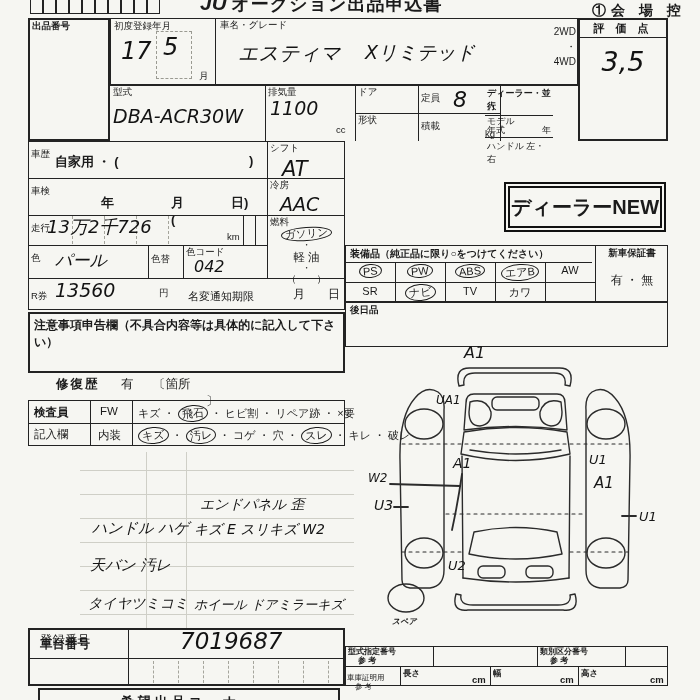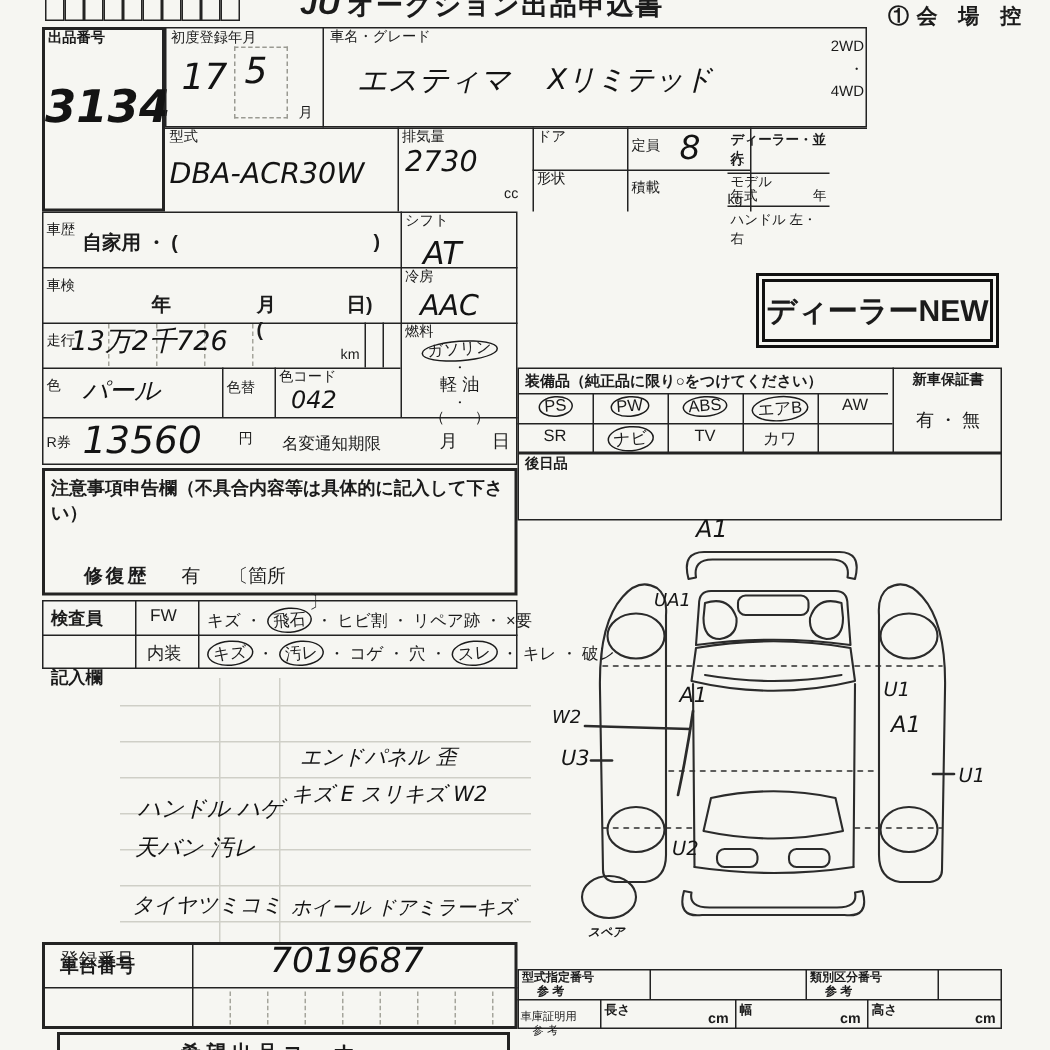--- a/index.html
+++ b/index.html
@@ -41,21 +41,20 @@
   </div>
 
   <div class="abs" style="left:200px;top:-9px;width:330px;white-space:nowrap">
     <span style="font-weight:bold;font-style:italic;font-size:21px">JU</span>
     <span style="font-weight:bold;font-size:18px;letter-spacing:1px">オークション出品申込書</span>
   </div>
   <div class="abs" style="left:592px;top:2px;font-size:14px;letter-spacing:5px;font-weight:bold">①会 場 控</div>
 
   <div class="box b3" style="left:28px;top:18px;width:82px;height:123px">
     <div class="lbl" style="padding:1px 2px;font-weight:bold">出品番号</div>
-    <div class="hw" style="font-size:30px;font-weight:600;text-align:center;margin-top:22px">3134</div>
   </div>
 
   <div class="box" style="left:110px;top:18px;width:468px;height:67px">
     <div class="lbl" style="position:absolute;left:3px;top:2px">初度登録年月</div>
     <span class="hw" style="position:absolute;left:10px;top:18px;font-size:24px">17</span>
     <span class="hw" style="position:absolute;left:52px;top:14px;font-size:24px">5</span>
     <div class="abs" style="left:45px;top:12px;width:36px;height:48px;border:1px dashed #9a9a92"></div>
     <span class="lbl" style="position:absolute;left:88px;top:52px">月</span>
   </div>
   <div class="vline" style="left:215px;top:18px;height:67px"></div>
@@ -63,30 +62,35 @@
     <div class="lbl">車名・グレード</div>
     <span class="hw" style="position:absolute;left:18px;top:20px;font-size:20px">エスティマ</span>
     <span class="hw" style="position:absolute;left:145px;top:20px;font-size:19px">Xリミテッド</span>
   </div>
   <div class="abs" style="left:540px;top:24px;width:36px;text-align:right;font-size:10px;line-height:1.5">
     <div>2WD</div>
     <div>・</div>
     <div>4WD</div>
   </div>
 
+  <div class="box b3" style="left:578px;top:18px;width:90px;height:123px">
+    <div style="border-bottom:1.4px solid #232323;font-size:11px;font-weight:bold;text-align:center;letter-spacing:4px;padding:1px 0">評 価 点</div>
+    <div class="hw" style="font-size:27px;text-align:center;margin-top:8px">3,5</div>
+
+  </div>
 
   <div class="hline" style="left:110px;top:85px;width:468px"></div>
   <div class="abs" style="left:113px;top:87px">
     <div class="lbl">型式</div>
     <div class="hw" style="font-size:19px;margin-top:8px">DBA-ACR30W</div>
   </div>
   <div class="vline" style="left:265px;top:85px;height:56px"></div>
   <div class="abs" style="left:268px;top:87px">
     <div class="lbl">排気量</div>
-    <span class="hw" style="position:absolute;left:2px;top:10px;font-size:19px">2730</span>
+    <span class="hw" style="position:absolute;left:2px;top:10px;font-size:19px">1100</span>
     <span class="lbl" style="position:absolute;left:68px;top:38px">cc</span>
   </div>
   <div class="vline" style="left:355px;top:85px;height:56px"></div>
   <div class="abs lbl" style="left:358px;top:87px">ドア</div>
   <div class="hline" style="left:355px;top:113px;width:145px"></div>
   <div class="abs lbl" style="left:358px;top:115px">形状</div>
   <div class="vline" style="left:418px;top:85px;height:56px"></div>
   <div class="abs" style="left:421px;top:87px">
     <span class="lbl">定員</span>
     <span class="hw" style="position:absolute;left:32px;top:0px;font-size:22px">8</span>
@@ -152,21 +156,21 @@
   <div class="abs lbl" style="left:151px;top:254px">色替</div>
   <div class="vline" style="left:183px;top:245px;height:33px"></div>
   <div class="abs" style="left:186px;top:247px">
     <div class="lbl">色コード</div>
     <div class="hw" style="font-size:16px;margin:0 0 0 8px">042</div>
   </div>
   <div class="hline" style="left:28px;top:278px;width:317px"></div>
 
   <div class="abs" style="left:31px;top:285px">
     <span class="lbl">R券</span>
-    <span class="hw" style="position:absolute;left:24px;top:-6px;font-size:25px">13560</span>
+    <span class="hw" style="position:absolute;left:24px;top:-6px;font-size:19px">13560</span>
     <span class="lbl" style="position:absolute;left:128px;top:3px">円</span>
   </div>
   <div class="abs" style="left:188px;top:286px;width:155px">
     <span style="font-size:11px;font-weight:normal">名変通知期限</span>
     <span style="position:absolute;left:105px;top:0;font-size:12px">月</span>
     <span style="position:absolute;left:140px;top:0;font-size:12px">日</span>
   </div>
 
   <div class="abs" style="left:270px;top:217px;width:73px;text-align:center;line-height:1.1">
     <div class="lbl" style="text-align:left">燃料</div>
@@ -197,36 +201,36 @@
   <div class="abs" style="left:545px;top:264px;width:50px;text-align:center;font-size:11px"><span>AW</span></div>
   <div class="abs" style="left:345px;top:285px;width:50px;text-align:center;font-size:11px"><span>SR</span></div>
   <div class="abs" style="left:395px;top:284px;width:50px;text-align:center;font-size:11px"><span class="circ">ナビ</span></div>
   <div class="abs" style="left:445px;top:285px;width:50px;text-align:center;font-size:11px"><span>TV</span></div>
   <div class="abs" style="left:495px;top:285px;width:50px;text-align:center;font-size:11px"><span>カワ</span></div>
 
   <div class="box" style="left:345px;top:302px;width:323px;height:45px">
     <div class="lbl" style="padding:2px 4px;font-weight:bold">後日品</div>
   </div>
 
-  <div class="box b2" style="left:28px;top:312px;width:317px;height:85px">
+  <div class="box b2" style="left:28px;top:312px;width:317px;height:61px">
     <div style="font-size:12px;font-weight:bold;padding:3px 4px">注意事項申告欄（不具合内容等は具体的に記入して下さい）</div>
     <div style="position:absolute;left:26px;top:62px;font-size:12.5px">
       <span style="font-weight:bold;letter-spacing:2px">修復歴</span>
       <span style="margin-left:18px">有</span>
       <span style="margin-left:16px">〔箇所</span>
       <span style="margin-left:150px">〕</span>
     </div>
   </div>
 
   <div class="box" style="left:28px;top:400px;width:317px;height:46px"></div>
   <div class="hline" style="left:28px;top:423px;width:317px"></div>
   <div class="vline" style="left:90px;top:400px;height:46px"></div>
   <div class="vline" style="left:132px;top:400px;height:46px"></div>
   <div class="abs" style="left:34px;top:405px;font-size:11.5px;font-weight:bold">検査員</div>
-  <div class="abs" style="left:34px;top:444px;font-size:11.5px;font-weight:bold">記入欄</div>
+  <div class="abs" style="left:34px;top:427px;font-size:11.5px;font-weight:normal">記入欄</div>
   <div class="abs" style="left:100px;top:405px;font-size:11.5px">FW</div>
   <div class="abs" style="left:98px;top:428px;font-size:11.5px">内装</div>
   <div class="abs" style="left:138px;top:405px;font-size:11px;white-space:nowrap">
     <span>キズ</span>
     <span>・</span>
     <span class="circ">飛石</span>
     <span>・</span>
     <span>ヒビ割</span>
     <span>・</span>
     <span>リペア跡</span>
@@ -252,21 +256,21 @@
   <div>
     <div class="faintH" style="left:80px;top:470px;width:274px"></div>
     <div class="faintH" style="left:80px;top:494px;width:274px"></div>
     <div class="faintH" style="left:80px;top:518px;width:274px"></div>
     <div class="faintH" style="left:80px;top:542px;width:274px"></div>
     <div class="faintH" style="left:80px;top:566px;width:274px"></div>
     <div class="faintH" style="left:80px;top:590px;width:274px"></div>
     <div class="faintH" style="left:80px;top:614px;width:274px"></div>
     <div class="faintV" style="left:146px;top:452px;height:178px"></div>
     <div class="faintV" style="left:186px;top:452px;height:178px"></div>
-    <div class="hw abs" style="left:92px;top:530px;font-size:15px">ハンドル ハゲ</div>
+    <div class="hw abs" style="left:92px;top:519px;font-size:15px">ハンドル ハゲ</div>
     <div class="hw abs" style="left:90px;top:556px;font-size:15px">天バン 汚レ</div>
     <div class="hw abs" style="left:88px;top:595px;font-size:14px">タイヤツミコミ</div>
     <div class="hw abs" style="left:200px;top:496px;font-size:14px">エンドパネル 歪</div>
     <div class="hw abs" style="left:194px;top:521px;font-size:14px">キズ E スリキズ W2</div>
     <div class="hw abs" style="left:194px;top:596px;font-size:13px">ホイール ドアミラーキズ</div>
   </div>
 
   <svg class="abs" style="left:358px;top:340px" width="312" height="294" viewBox="0 0 312 294">
     <g fill="none" stroke="#2b2b2b" stroke-width="1.4" stroke-linecap="round" stroke-linejoin="round">
 

